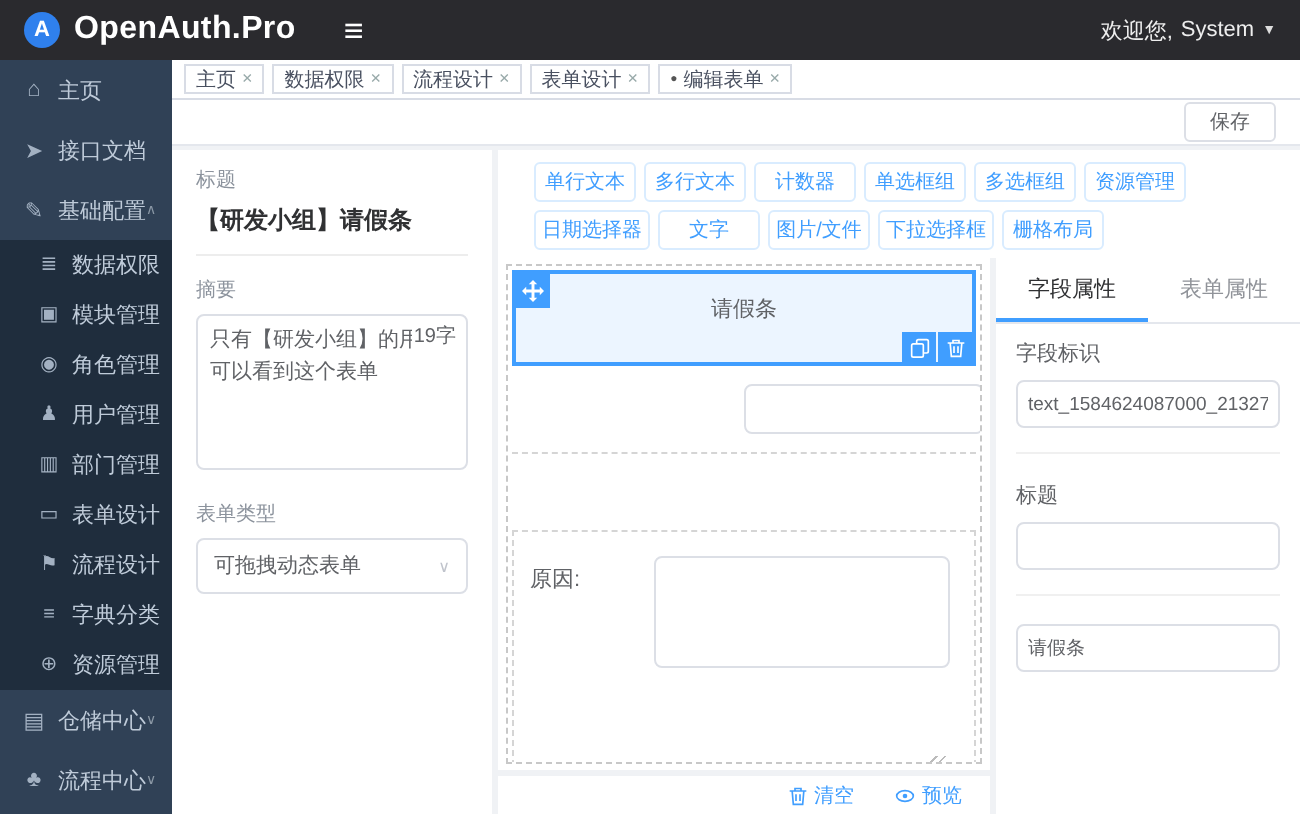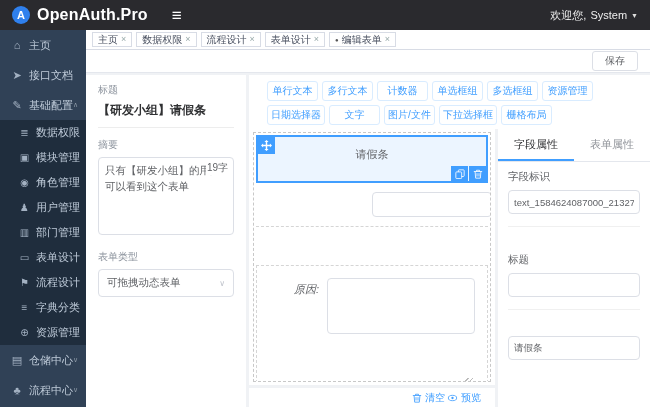--- a/index.html
+++ b/index.html
@@ -59,34 +59,34 @@
   .canvas-col { flex:1; display:flex; flex-direction:column; background:#fff; padding:3px 4px 0 4px; min-width:0; }
   .canvas { flex:1; border:1px dashed #c8c8c8; padding:2px; overflow:hidden; position:relative; }
   .widget-selected { border:2px solid #409eff; background:#ecf5ff; height:48px; position:relative; cursor:move; }
   .widget-selected .w-text { text-align:center; font-size:11px; color:#606266; margin-top:10px; }
   .drag-handle { position:absolute; top:0; left:0; width:17px; height:17px; background:#409eff; display:flex; align-items:center; justify-content:center; cursor:move; }
   .w-actions { position:absolute; right:0; bottom:0; display:flex; }
   .w-act { width:17px; height:15px; background:#409eff; display:flex; align-items:center; justify-content:center; cursor:pointer; margin-left:1px; }
   .widget-input-row { height:44px; border-bottom:1px dashed #d5d5d5; display:flex; align-items:center; padding:0 2px 0 116px; cursor:move; }
   .mini-input { width:120px; height:25px; border:1px solid #dcdfe6; border-radius:4px; background:#fff; font-family:inherit; font-size:10.5px; padding:0 6px; outline:none; }
   .widget-reason { border:1px dashed #d5d5d5; margin-top:38px; height:128px; display:flex; padding:12px 8px 0 8px; cursor:move; }
-  .reason-label { font-size:11px; color:#606266; width:62px; text-align:right; padding-right:8px; padding-top:4px; flex:none;font-style:italic; }
+  .reason-label { font-size:11px; color:#606266; width:62px; text-align:left; padding-right:8px; padding-top:4px; flex:none; }
   .reason-ta-wrap { position:relative; width:148px; }
   .reason-ta { width:148px; height:56px; border:1px solid #dcdfe6; border-radius:4px; resize:none; font-family:inherit; font-size:11px; padding:4px; outline:none; }
   .grip { position:absolute; right:2px; bottom:6px; width:8px; height:8px; background:repeating-linear-gradient(135deg, transparent 0 2px, #bbb 2px 3px); cursor:nwse-resize; }
-  .canvas-footer { height:22px; margin:3px -4px 0 -4px; background:#fff; border-top:3px solid #f0f2f5; display:flex; align-items:center; justify-content:flex-end; gap:2px; padding:0 14px; flex:none; }
+  .canvas-footer { height:22px; margin:3px -4px 0 -4px; background:#fff; border-top:3px solid #f0f2f5; display:flex; align-items:center; justify-content:flex-end; gap:20px; padding:0 14px; flex:none; }
   .link-btn { color:#409eff; font-size:10px; display:flex; align-items:center; gap:3px; cursor:pointer; background:none; border:none; font-family:inherit; }
 
   
   .props { width:152px; flex:none; background:#fff; margin-left:3px; display:flex; flex-direction:column; overflow:hidden; }
   .props-tabs { display:flex; border-bottom:1px solid #e4e7ed; flex:none; }
   .p-tab { flex:1; text-align:center; font-size:11px; color:#909399; padding:8px 0 7px; cursor:pointer; border-bottom:2px solid transparent; }
   .p-tab.active { color:#303133; border-bottom-color:#409eff; }
   .props-body { padding:8px 10px; overflow:hidden; }
-  .p-group { border-bottom:1px solid #f0f0f0; padding-bottom:12px; margin-bottom:26px; }
+  .p-group { border-bottom:1px solid #f0f0f0; padding-bottom:12px; margin-bottom:14px; }
   .p-group:last-child { border-bottom:none; }
   .p-lab { font-size:10.5px; color:#606266; margin-bottom:6px; }
   .p-input { width:100%; height:24px; border:1px solid #dcdfe6; border-radius:4px; font-family:inherit; font-size:9.5px; color:#606266; padding:0 5px; outline:none; }
 </style>
 </head>
 <body>
 
 <div class="app">
 
   <header class="topbar">

